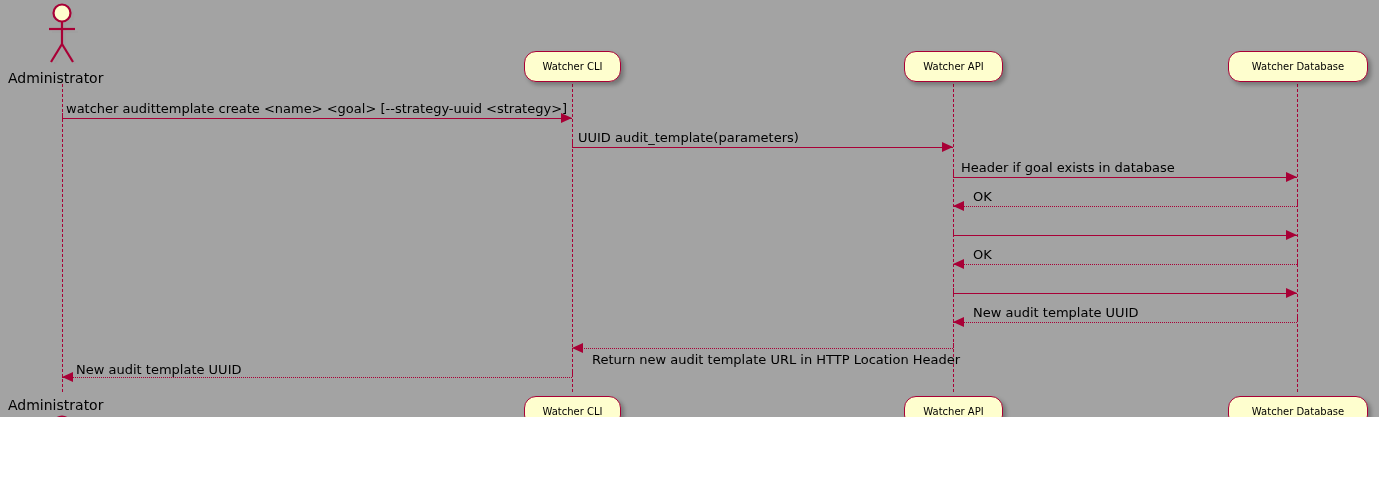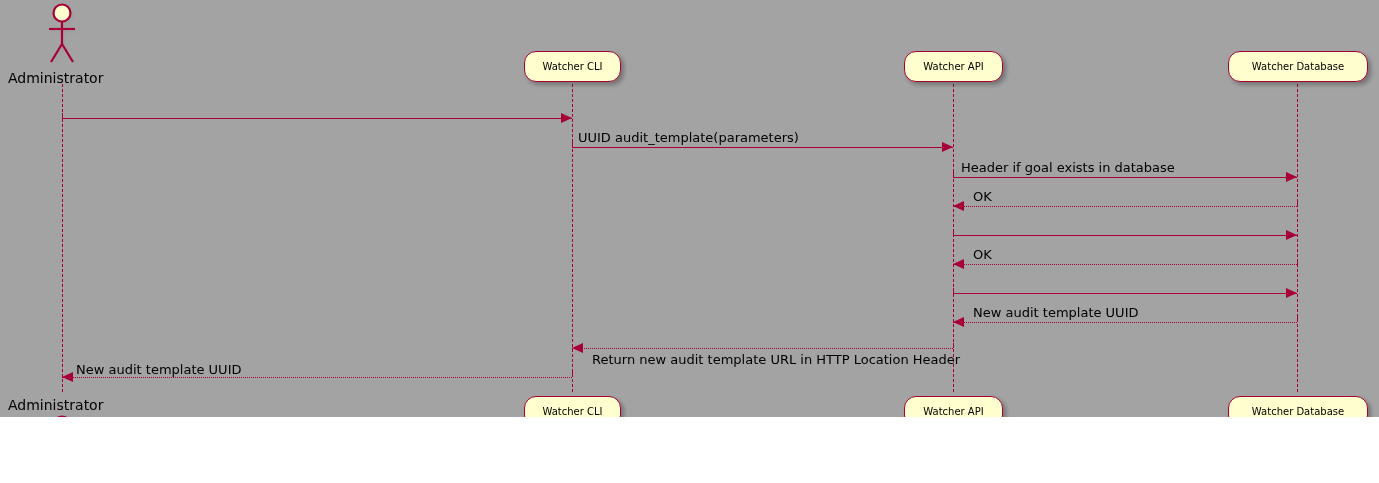--- a/index.html
+++ b/index.html
@@ -133,20 +133,21 @@
     <div class="participant-box" style="left: 524px; top: 396px; width: 97px; height: 31px;">Watcher CLI</div>
     <div class="lifeline" style="left: 953px; top: 84px; height: 308px;"></div>
     <div class="participant-box" style="left: 904px; top: 51px; width: 99px; height: 31px;">Watcher API</div>
     <div class="participant-box" style="left: 904px; top: 396px; width: 99px; height: 31px;">Watcher API</div>
     <div class="lifeline" style="left: 1297px; top: 84px; height: 308px;"></div>
     <div class="participant-box" style="left: 1228px; top: 51px; width: 140px; height: 31px;">Watcher Database</div>
     <div class="participant-box" style="left: 1228px; top: 396px; width: 140px; height: 31px;">Watcher Database</div>
     <div class="msg-line" style="left: 62px; top: 118px; width: 510px;"></div>
     <div class="msg-stub" style="left: 62px; top: 113px;"></div>
     <div class="arrow-head right" style="left: 561px; top: 113px;"></div>
+    <div class="msg-label" style="left: 66px; top: 102px;">watcher audittemplate create &lt;name&gt; &lt;goal&gt; [--strategy-uuid &lt;strategy&gt;]</div>
     <div class="msg-line" style="left: 572px; top: 147px; width: 381px;"></div>
     <div class="msg-stub" style="left: 572px; top: 142px;"></div>
     <div class="arrow-head right" style="left: 942px; top: 142px;"></div>
     <div class="msg-label" style="left: 578px; top: 131px;">UUID audit_template(parameters)</div>
     <div class="msg-line" style="left: 953px; top: 177px; width: 344px;"></div>
     <div class="msg-stub" style="left: 953px; top: 172px;"></div>
     <div class="arrow-head right" style="left: 1286px; top: 172px;"></div>
     <div class="msg-label" style="left: 961px; top: 161px;">Header if goal exists in database</div>
     <div class="msg-line dotted" style="left: 953px; top: 206px; width: 344px;"></div>
     <div class="msg-stub" style="left: 1297px; top: 201px;"></div>

